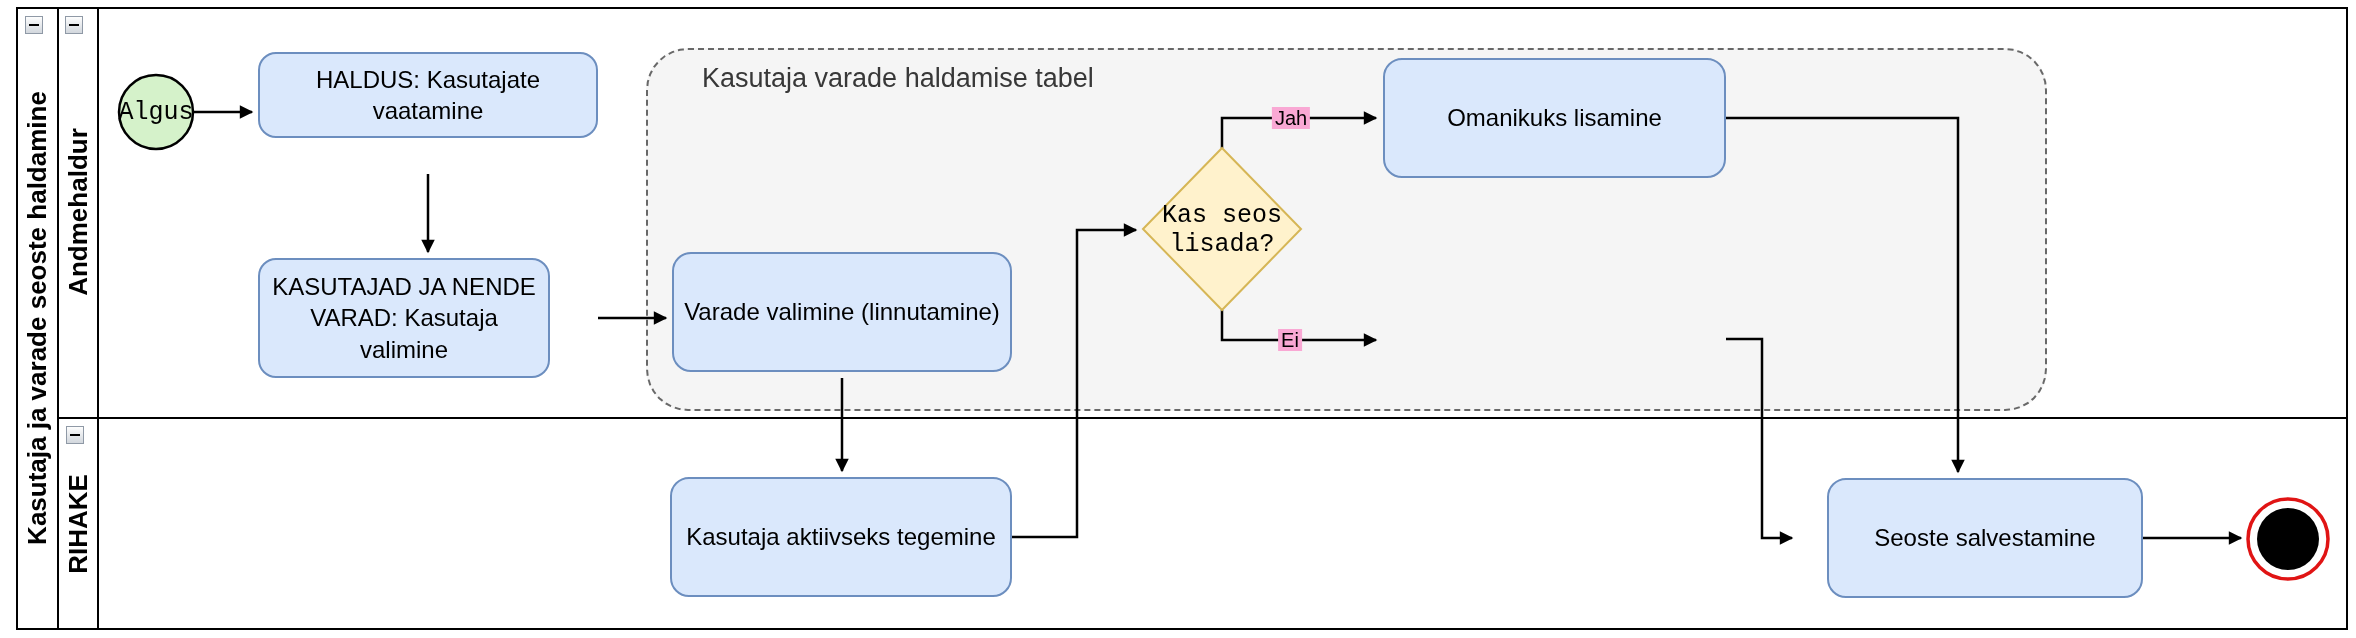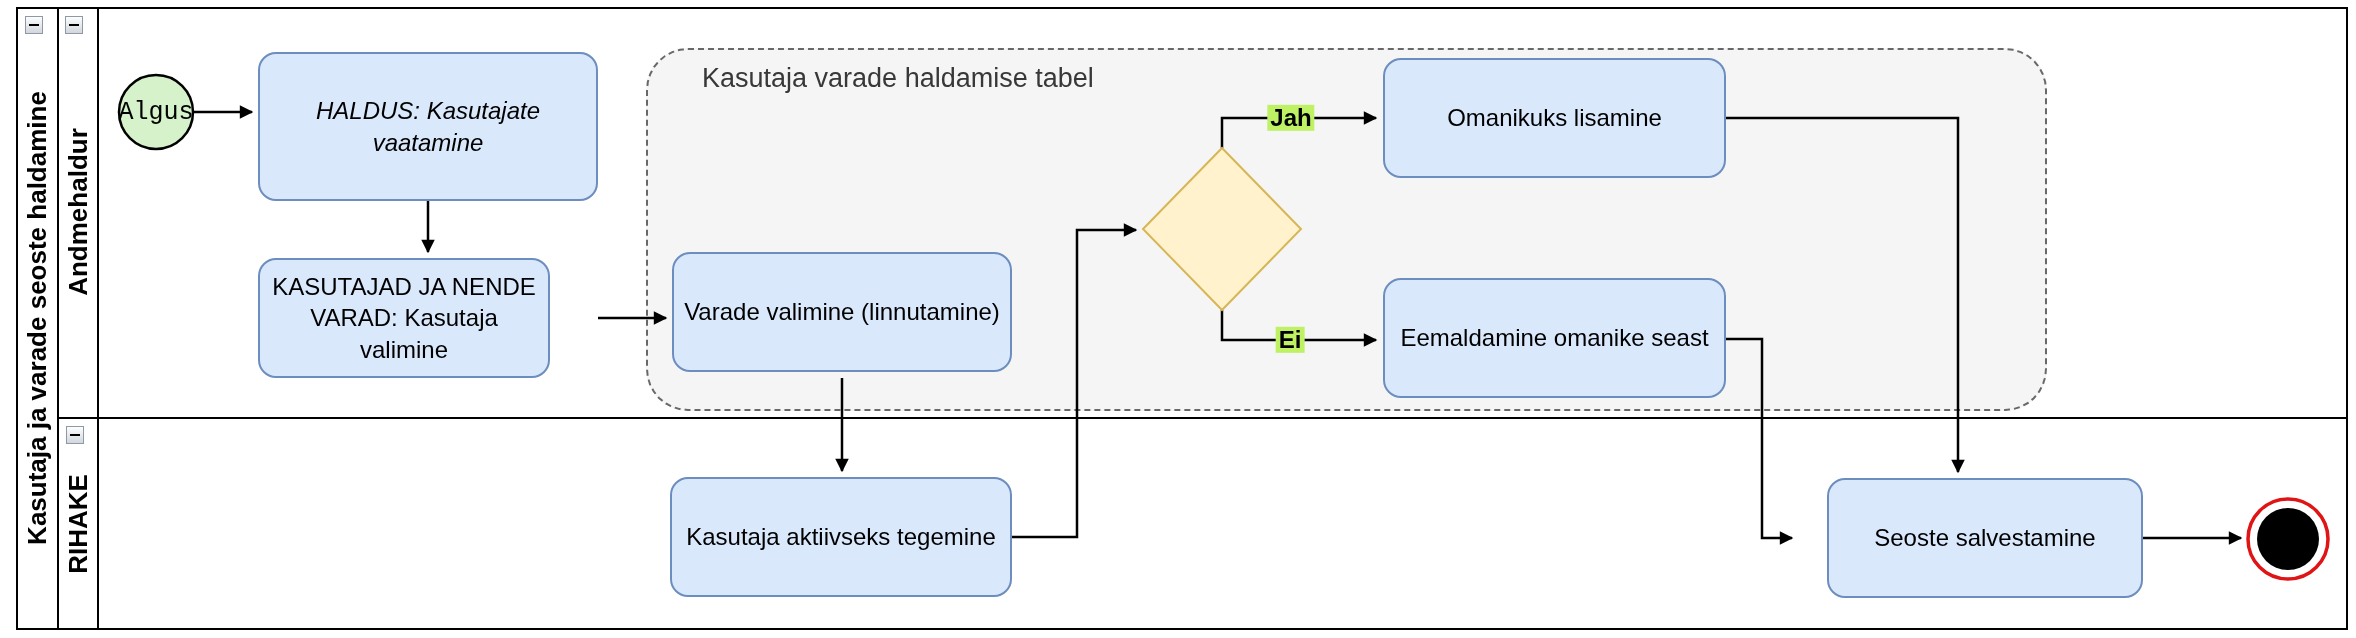--- a/index.html
+++ b/index.html
@@ -35,27 +35,27 @@
   .arrowhead{fill:#000;}
   .start-shape{fill:var(--start_fill,#d5f2ca);stroke:#000;stroke-width:2.5px;}
   .decision-shape{fill:var(--decision_fill,#fff2cc);stroke:var(--decision_stroke,#d6b656);stroke-width:2px;}
   .end-ring{fill:#ffffff;stroke:var(--end_ring,#e01414);stroke-width:3.5px;}
   .end-core{fill:var(--end_core,#000);}
   
   .node{position:absolute;box-sizing:border-box;z-index:2;
     background:var(--node_fill,#dae8fc);border:2px solid var(--node_stroke,#6c8ebf);
     border-radius:18px;display:flex;align-items:center;justify-content:center;
     text-align:center;font-size:24px;line-height:1.3;padding:4px;}
-  .node.nowrap{white-space:nowrap;padding:2px;}
+  .node.nowrap{white-space:nowrap;padding:2px;border-radius:19px;}
   .shape-label{position:absolute;z-index:3;display:flex;align-items:center;
     justify-content:center;text-align:center;font-family:Liberation Mono, monospace;}
   .start-label{left:119px;top:75px;width:74px;height:74px;font-size:25px;}
   .decision-label{left:1147px;top:186px;width:150px;height:88px;font-size:25px;line-height:1.18;}
   .edge-label{position:absolute;z-index:3;transform:translate(-50%,-50%);
-    background:#bef264;padding:0 3px;font-size:24px;line-height:1.1;font-weight:bold;}
+    background:#f9a8d4;padding:0 3px;font-size:20px;line-height:1.1;}
   .jah-label{left:1291px;top:118px;}
   .ei-label{left:1290px;top:340px;}
 </style>
 </head>
 <body>
 
 <div class="canvas">
 
   <div class="pool-border"></div>
   <div class="vline col1"></div>
@@ -97,46 +97,44 @@
     <path class="edge" marker-end="url(#arrow)" d="M 1726 118 H 1958 V 472"></path>
     <path class="edge" marker-end="url(#arrow)" d="M 1726 339 H 1762 V 538 H 1792"></path>
     <path class="edge" marker-end="url(#arrow)" d="M 2115 538 H 2241"></path>
 
     <circle class="start-shape" cx="156" cy="112" r="37"></circle>
     <polygon class="decision-shape" points="1143,229 1222,148 1301,229 1222,310"></polygon>
     <circle class="end-ring" cx="2288" cy="539" r="40"></circle>
     <circle class="end-core" cx="2288" cy="539" r="31"></circle>
   </svg>
 
-  <div class="node" style="left:258px;top:52px;width:340px;height:149px;font-style:italic;">
+  <div class="node" style="left:258px;top:52px;width:340px;height:86px;">
     <span>HALDUS: Kasutajate vaatamine</span>
   </div>
 
   <div class="node" style="left:258px;top:258px;width:292px;height:120px;">
     <span>KASUTAJAD JA NENDE VARAD: Kasutaja valimine</span>
   </div>
 
   <div class="node nowrap" style="left:672px;top:252px;width:340px;height:120px;">
     <span>Varade valimine (linnutamine)</span>
   </div>
 
   <div class="node nowrap" style="left:1383px;top:58px;width:343px;height:120px;">
     <span>Omanikuks lisamine</span>
   </div>
 
-  <div class="node nowrap" style="left:1383px;top:278px;width:343px;height:120px;">
-    <span>Eemaldamine omanike seast</span>
-  </div>
 
   <div class="node nowrap" style="left:670px;top:477px;width:342px;height:120px;">
     <span>Kasutaja aktiivseks tegemine</span>
   </div>
 
   <div class="node nowrap" style="left:1799px;top:478px;width:316px;height:120px;margin-left:28px;">
     <span>Seoste salvestamine</span>
   </div>
 
   <div class="shape-label start-label">Algus</div>
+  <div class="shape-label decision-label">Kas seos lisada?</div>
 
   <div class="edge-label jah-label">Jah</div>
   <div class="edge-label ei-label">Ei</div>
 
 </div>
 
 </body></html>

